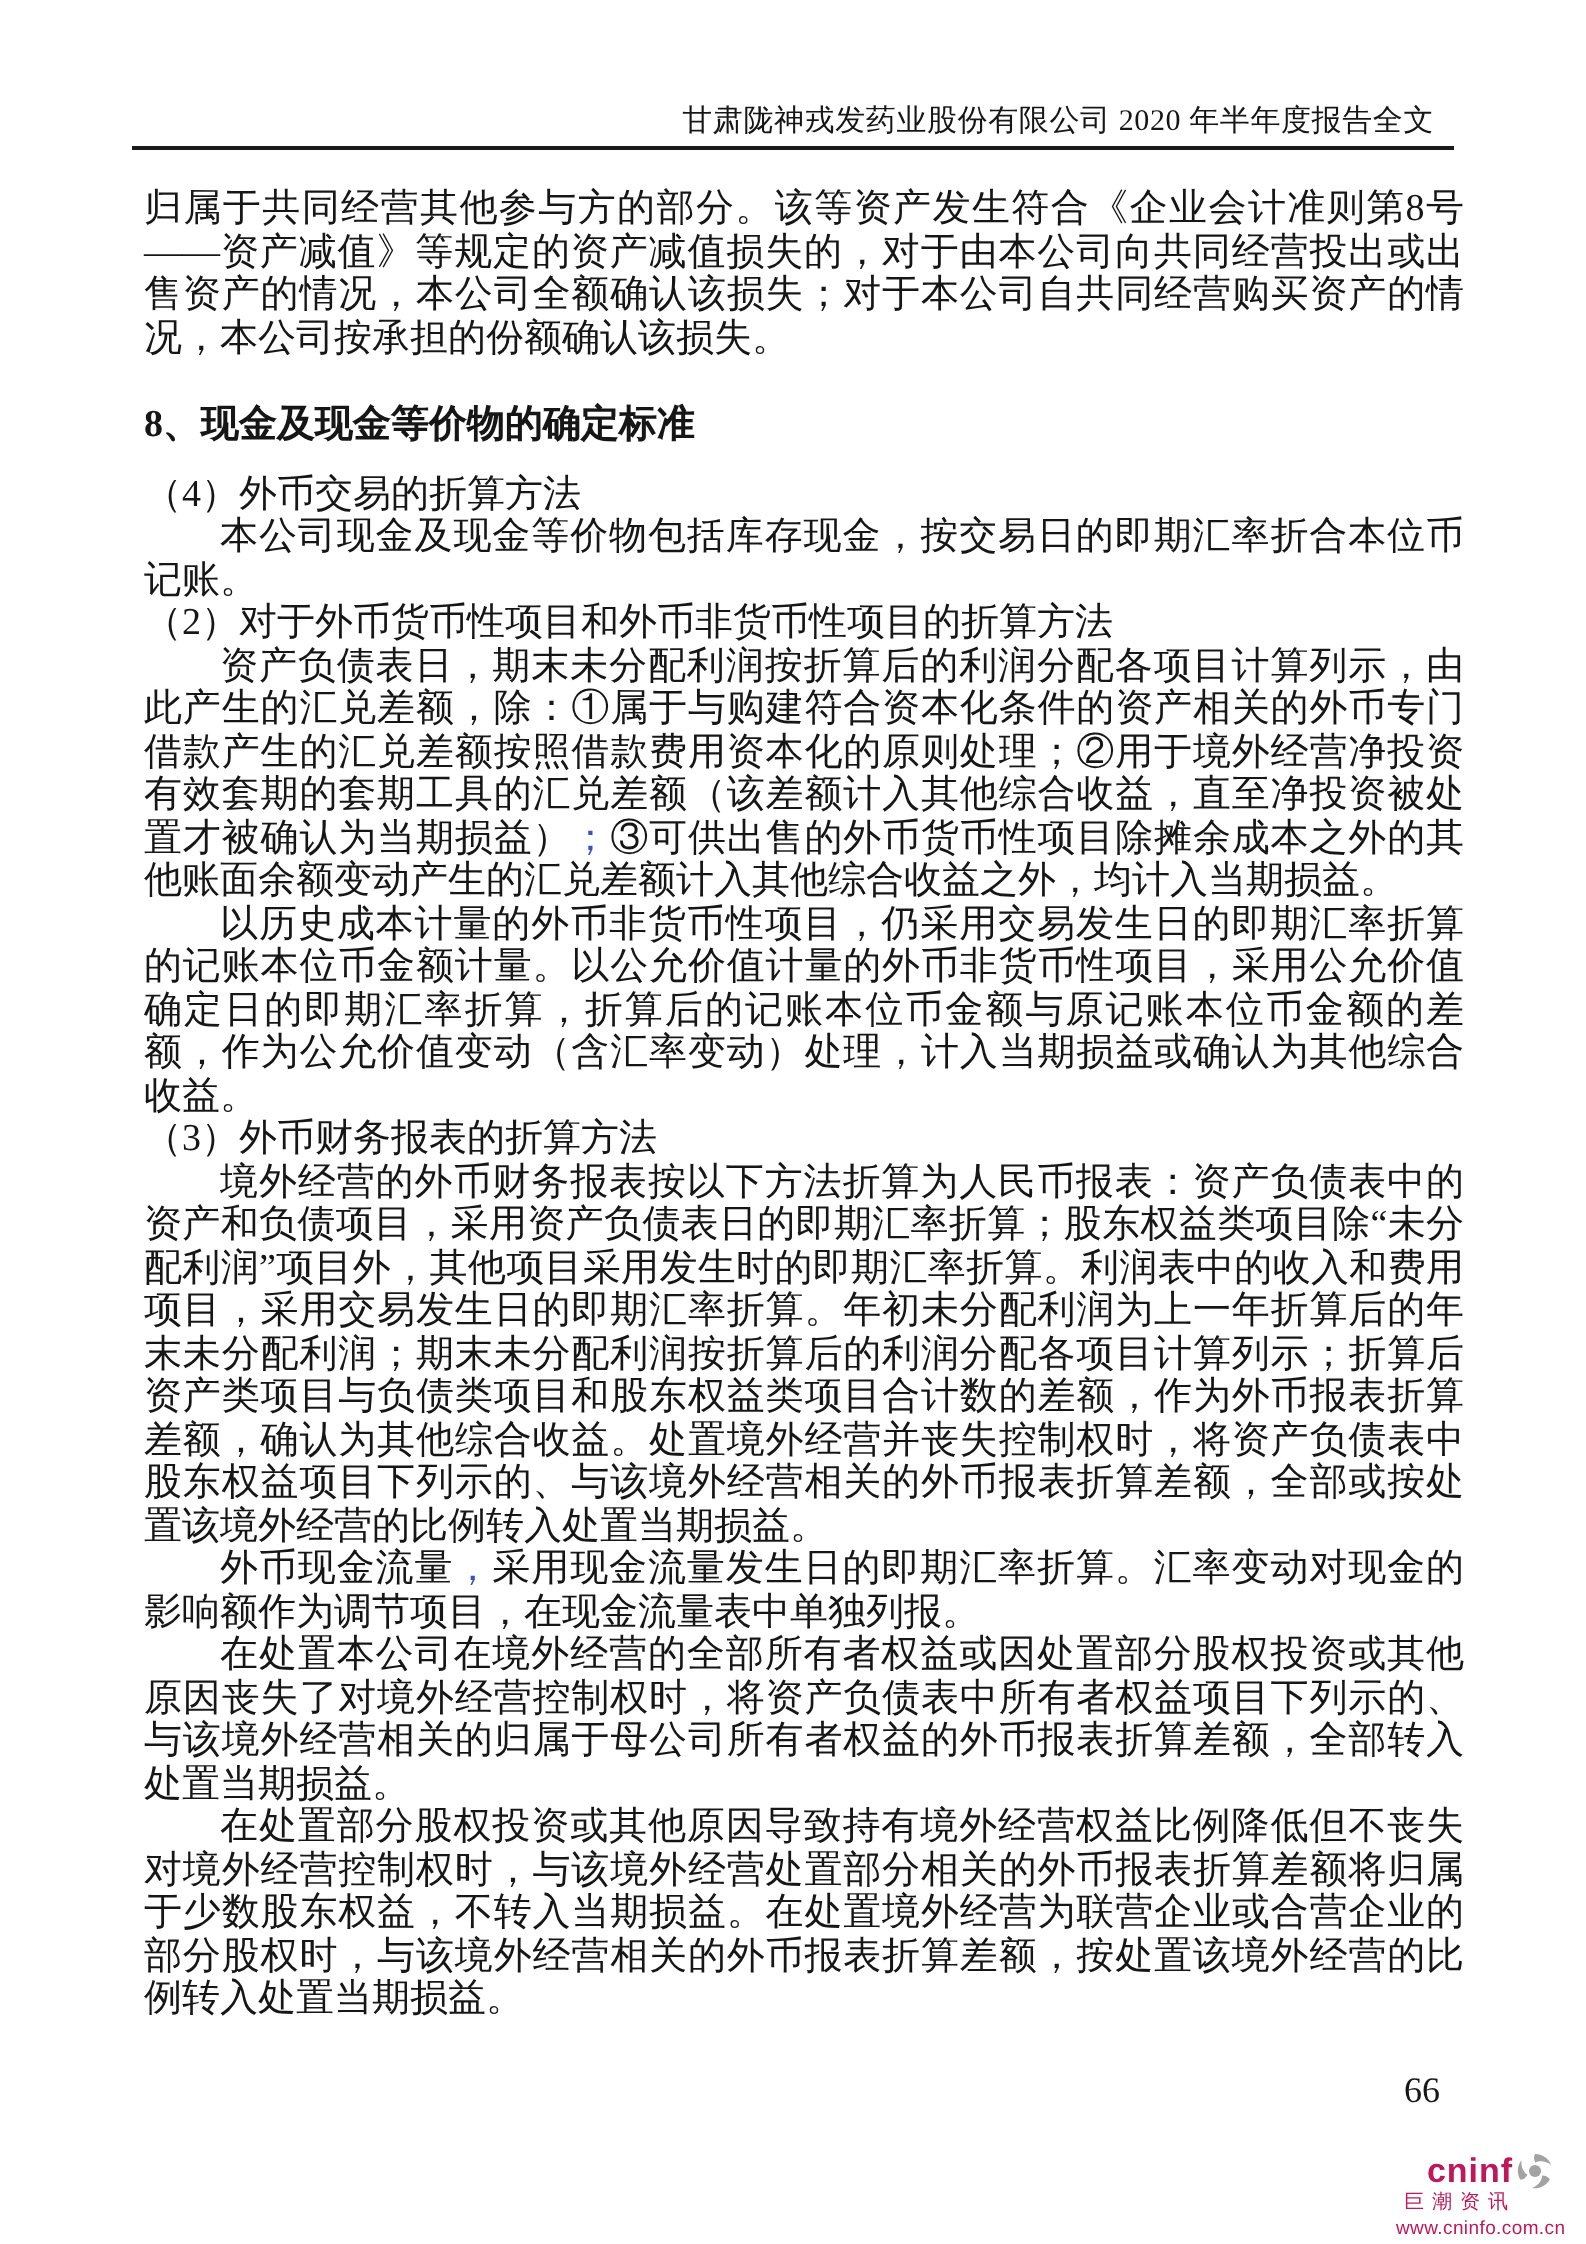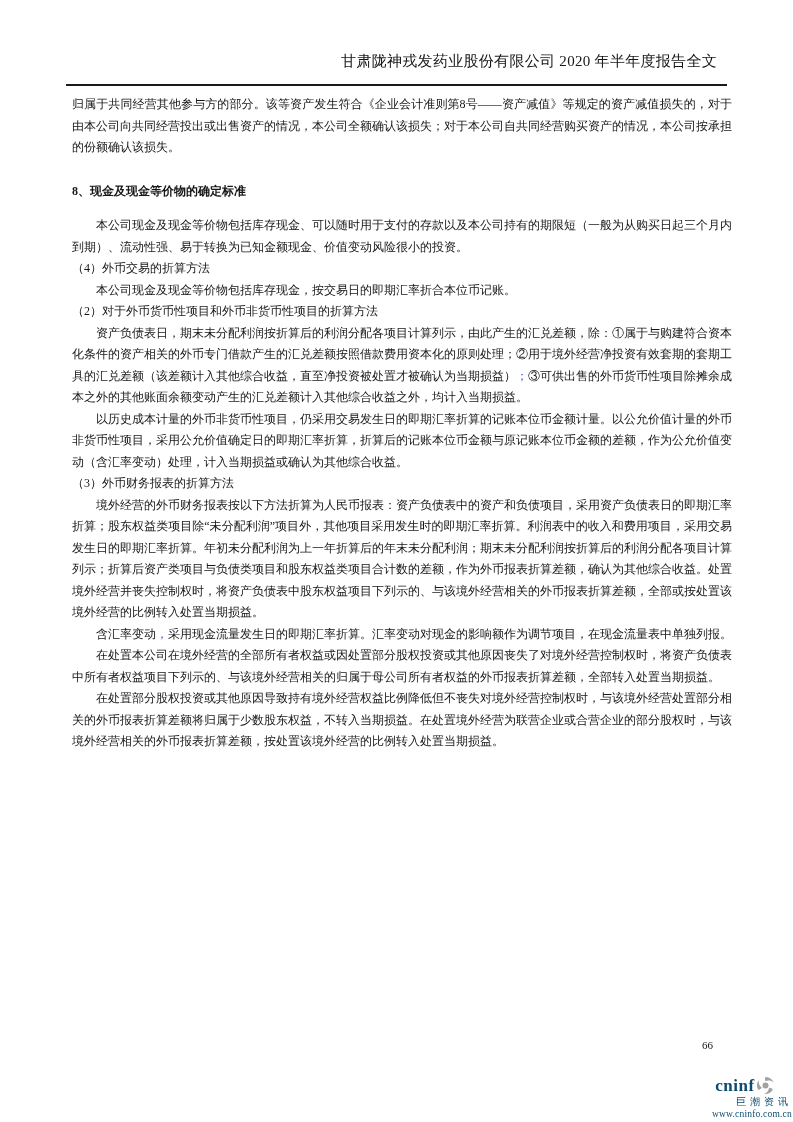--- a/index.html
+++ b/index.html
@@ -13,77 +13,76 @@
     overflow:hidden;
   }
   
   .header{
     position:absolute;
     left:66px;top:50px;
     width:661px;
     text-align:right;
     font-size:15px;
     line-height:22px;
-    padding-bottom:12px;
+    padding-bottom:1px;
     border-bottom:2px solid #1a1a1a;
   }
   .header .title{padding-right:10px;letter-spacing:0.3px;}
   
   .doc-body{
     position:absolute;
     left:72px;top:94px;
     width:660px;
-    font-size:12px;
+    font-size:19px;
     line-height:21.5px;
     text-align:justify;
     text-justify:inter-ideograph;
   }
   .blk{margin:0;}
   .blk.heading{font-weight:bold;margin:22px 0 13px;}
   .blk.para.indent{text-indent:2em;}
   .blue{color:#3a50c4;}
   
   .pagenum{
     position:absolute;left:702px;top:1038px;
-    font-size:11px;line-height:15px;
+    font-size:18px;line-height:15px;
   }
   .logo{
     position:absolute;left:698px;top:1076px;width:94px;
-    color:#0c4a6e;
-    font-family:Liberation Serif, serif;
-    text-align:right;
+    color:#be185d;
+    font-family:Liberation Sans, sans-serif;
+    text-align:left;
     line-height:1;
   }
   .logo-row{display:flex;align-items:center;justify-content:center;gap:1px;}
   .logo-brand{font-weight:bold;font-size:17px;letter-spacing:0.5px;}
   .logo-swirl{display:inline-block;width:19px;height:19px;color:#a3a3a3;}
   .logo-cn{font-size:10px;letter-spacing:4px;margin-top:2px;padding-left:4px;}
   .logo-url{font-size:9.5px;margin-top:3px;letter-spacing:0.2px;white-space:nowrap;}
 </style>
 </head>
 <body>
 
 <div class="page">
 
   <div class="header">
     <span class="title">甘肃陇神戎发药业股份有限公司 2020 年半年度报告全文</span>
   </div>
 
   <div class="doc-body">
       <p class="blk para"><span>归属于共同经营其他参与方的部分。该等资产发生符合《企业会计准则第8号——资产减值》等规定的资产减值损失的，对于由本公司向共同经营投出或出售资产的情况，本公司全额确认该损失；对于本公司自共同经营购买资产的情况，本公司按承担的份额确认该损失。</span></p>
       <p class="blk heading"><span>8、现金及现金等价物的确定标准</span></p>
-      <p class="blk para indent"><span>本公司现金及现金等价物包括库存现金、可以随时用于支付的存款以及本公司持有的期限短（一般为从购买日起三个月内到期）、流动性强、易于转换为已知金额现金、价值变动风险很小的投资。</span></p>
       <p class="blk sub"><span>（4）外币交易的折算方法</span></p>
       <p class="blk para indent"><span>本公司现金及现金等价物包括库存现金，按交易日的即期汇率折合本位币记账。</span></p>
       <p class="blk sub"><span>（2）对于外币货币性项目和外币非货币性项目的折算方法</span></p>
       <p class="blk para indent"><span>资产负债表日，期末未分配利润按折算后的利润分配各项目计算列示，由此产生的汇兑差额，除：①属于与购建符合资本化条件的资产相关的外币专门借款产生的汇兑差额按照借款费用资本化的原则处理；②用于境外经营净投资有效套期的套期工具的汇兑差额（该差额计入其他综合收益，直至净投资被处置才被确认为当期损益）</span><span class="blue">；</span><span>③可供出售的外币货币性项目除摊余成本之外的其他账面余额变动产生的汇兑差额计入其他综合收益之外，均计入当期损益。</span></p>
       <p class="blk para indent"><span>以历史成本计量的外币非货币性项目，仍采用交易发生日的即期汇率折算的记账本位币金额计量。以公允价值计量的外币非货币性项目，采用公允价值确定日的即期汇率折算，折算后的记账本位币金额与原记账本位币金额的差额，作为公允价值变动（含汇率变动）处理，计入当期损益或确认为其他综合收益。</span></p>
       <p class="blk sub"><span>（3）外币财务报表的折算方法</span></p>
       <p class="blk para indent"><span>境外经营的外币财务报表按以下方法折算为人民币报表：资产负债表中的资产和负债项目，采用资产负债表日的即期汇率折算；股东权益类项目除“未分配利润”项目外，其他项目采用发生时的即期汇率折算。利润表中的收入和费用项目，采用交易发生日的即期汇率折算。年初未分配利润为上一年折算后的年末未分配利润；期末未分配利润按折算后的利润分配各项目计算列示；折算后资产类项目与负债类项目和股东权益类项目合计数的差额，作为外币报表折算差额，确认为其他综合收益。处置境外经营并丧失控制权时，将资产负债表中股东权益项目下列示的、与该境外经营相关的外币报表折算差额，全部或按处置该境外经营的比例转入处置当期损益。</span></p>
-      <p class="blk para indent"><span>含汇率变动</span><span class="blue">，</span><span>采用现金流量发生日的即期汇率折算。汇率变动对现金的影响额作为调节项目，在现金流量表中单独列报。</span></p>
+      <p class="blk para indent"><span>外币现金流量</span><span class="blue">，</span><span>采用现金流量发生日的即期汇率折算。汇率变动对现金的影响额作为调节项目，在现金流量表中单独列报。</span></p>
       <p class="blk para indent"><span>在处置本公司在境外经营的全部所有者权益或因处置部分股权投资或其他原因丧失了对境外经营控制权时，将资产负债表中所有者权益项目下列示的、与该境外经营相关的归属于母公司所有者权益的外币报表折算差额，全部转入处置当期损益。</span></p>
       <p class="blk para indent"><span>在处置部分股权投资或其他原因导致持有境外经营权益比例降低但不丧失对境外经营控制权时，与该境外经营处置部分相关的外币报表折算差额将归属于少数股东权益，不转入当期损益。在处置境外经营为联营企业或合营企业的部分股权时，与该境外经营相关的外币报表折算差额，按处置该境外经营的比例转入处置当期损益。</span></p>
     </div>
 
   <div class="pagenum">66</div>
 
   <div class="logo">
     <div class="logo-row">
       <span class="logo-brand">cninf</span>
       <span class="logo-swirl">

